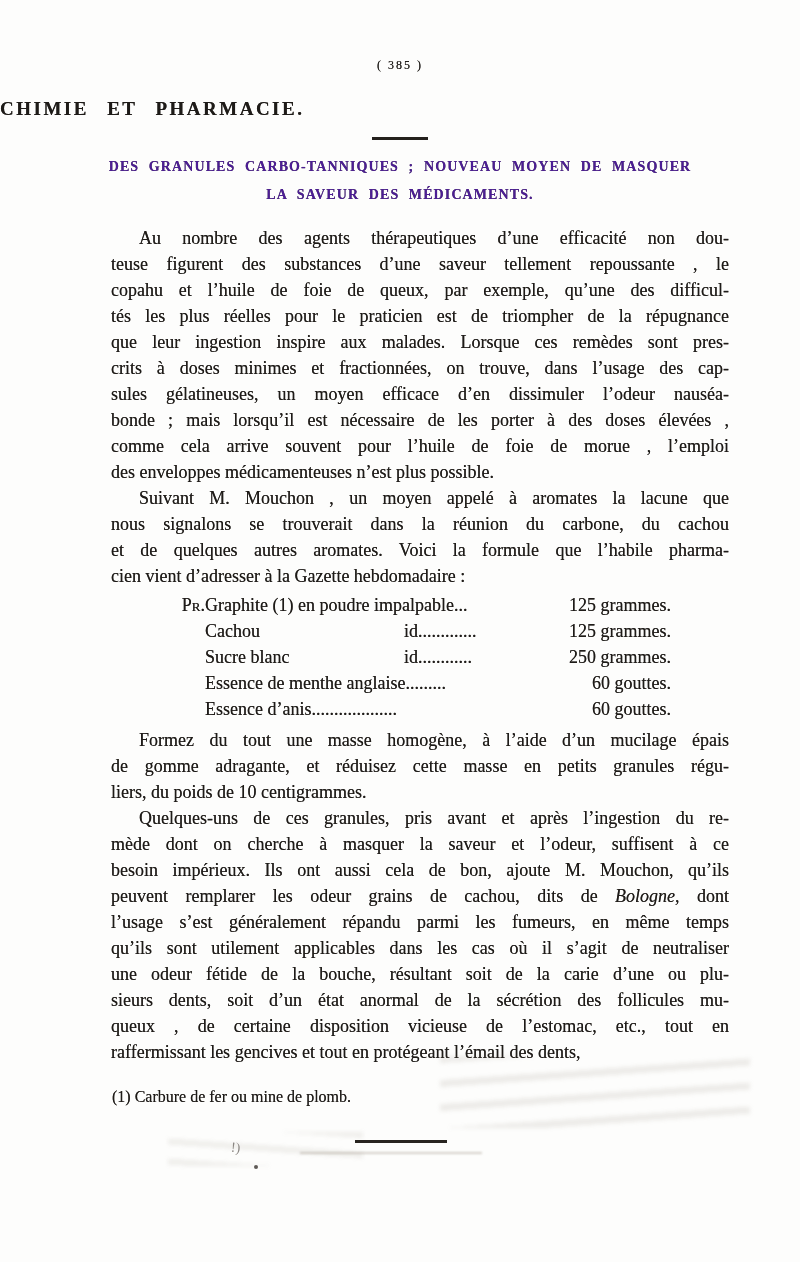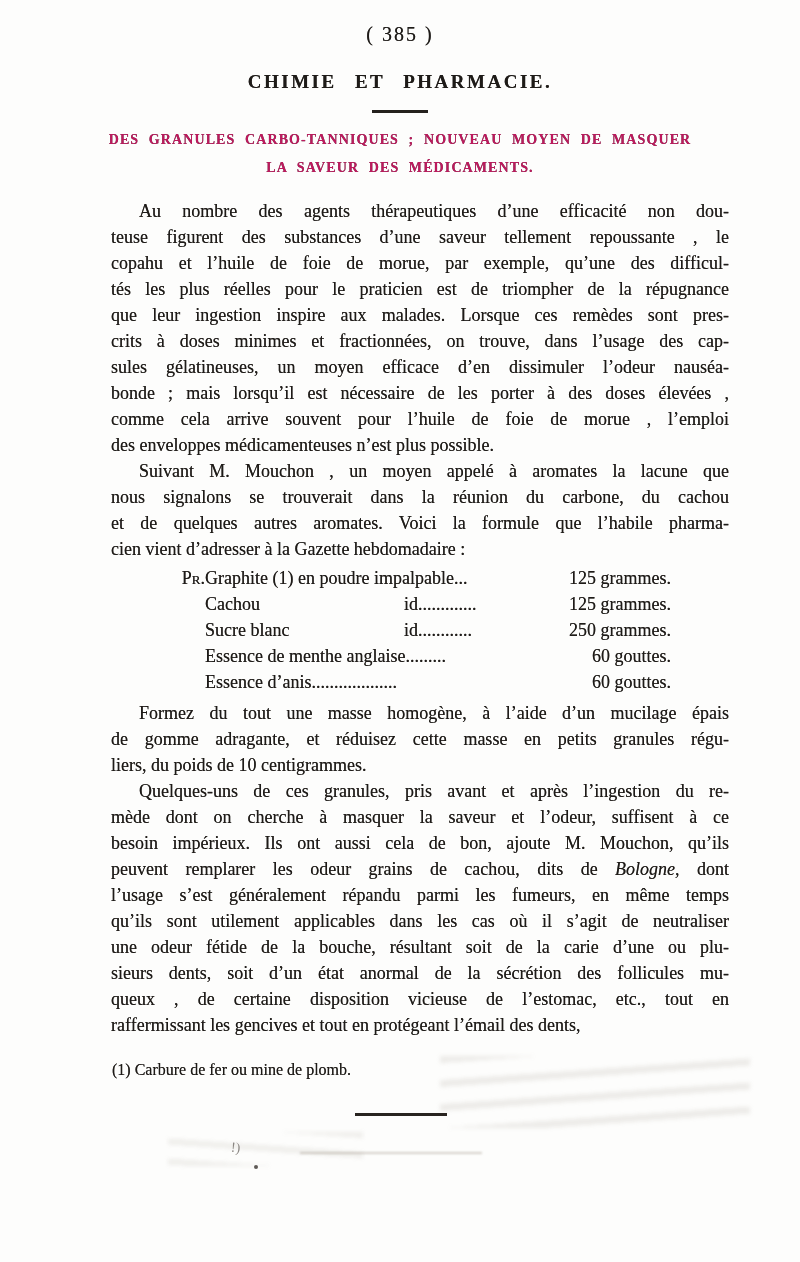--- a/index.html
+++ b/index.html
@@ -4,24 +4,24 @@
 <style>
   html,body{margin:0;padding:0;}
   body{width:800px;height:1262px;overflow:hidden;background:#ffffff;}
   .page{
     position:relative;width:800px;height:1262px;
     background:#fdfdfc;
     font-family:"Liberation Serif",serif;
     color:#1e1b18;
     text-shadow:0 0 0.3px rgba(30,26,22,0.75);
   }
-  .pagenum{padding-top:23px;text-align:center;font-size:20px;letter-spacing:2px;}
-  .title{margin:25px 0 0;text-align:center;font-size:19px;font-weight:bold;letter-spacing:2.5px;word-spacing:11px;}
+  .pagenum{padding-top:58px;text-align:center;font-size:12px;letter-spacing:2px;}
+  .title{margin:25px 0 0;text-align:left;font-size:19px;font-weight:bold;letter-spacing:2.5px;word-spacing:11px;}
   .rule{width:56px;height:3px;background:#24211d;margin:17px auto 0;}
-  .subtitle{margin-top:13px;text-align:center;font-size:14px;letter-spacing:1.1px;word-spacing:5px;line-height:28px;font-weight:bold;color:#be185d;}
+  .subtitle{margin-top:13px;text-align:center;font-size:14px;letter-spacing:1.1px;word-spacing:5px;line-height:28px;font-weight:bold;color:#4c1d95;}
   .bodytext{width:618px;margin:16px 0 0 111px;font-size:18px;line-height:26px;}
   .ln{text-align:justify;text-align-last:justify;white-space:normal;}
   .ln.first{text-indent:28px;}
   .ln.last{text-align-last:left;}
   .it{font-style:italic;}
   .formula{box-sizing:border-box;width:560px;padding-left:60px;margin:3px 0 5px 0;}
   .frow{display:flex;line-height:26px;}
   .fprefix{flex:none;width:34px;font-variant:small-caps;text-align:right;}
   .fname{white-space:nowrap;}
   .fname.fixed{flex:none;width:199px;}
@@ -53,21 +53,21 @@
   <div class="subtitle">
     <div>DES GRANULES CARBO-TANNIQUES ; NOUVEAU MOYEN DE MASQUER</div>
     <div>LA SAVEUR DES MÉDICAMENTS.</div>
   </div>
 
   <div class="bodytext">
 
     <div>
       <div class="ln first">Au nombre des agents thérapeutiques d’une efficacité non dou-</div>
       <div class="ln">teuse figurent des substances d’une saveur tellement repoussante , le</div>
-      <div class="ln">copahu et l’huile de foie de morue, par exemple, qu’une des difficul-</div>
+      <div class="ln">copahu et l’huile de foie de queux, par exemple, qu’une des difficul-</div>
       <div class="ln">tés les plus réelles pour le praticien est de triompher de la répugnance</div>
       <div class="ln">que leur ingestion inspire aux malades. Lorsque ces remèdes sont pres-</div>
       <div class="ln">crits à doses minimes et fractionnées, on trouve, dans l’usage des cap-</div>
       <div class="ln">sules gélatineuses, un moyen efficace d’en dissimuler l’odeur nauséa-</div>
       <div class="ln">bonde ; mais lorsqu’il est nécessaire de les porter à des doses élevées ,</div>
       <div class="ln">comme cela arrive souvent pour l’huile de foie de morue , l’emploi</div>
       <div class="ln last">des enveloppes médicamenteuses n’est plus possible.</div>
     </div>
 
     <div>

